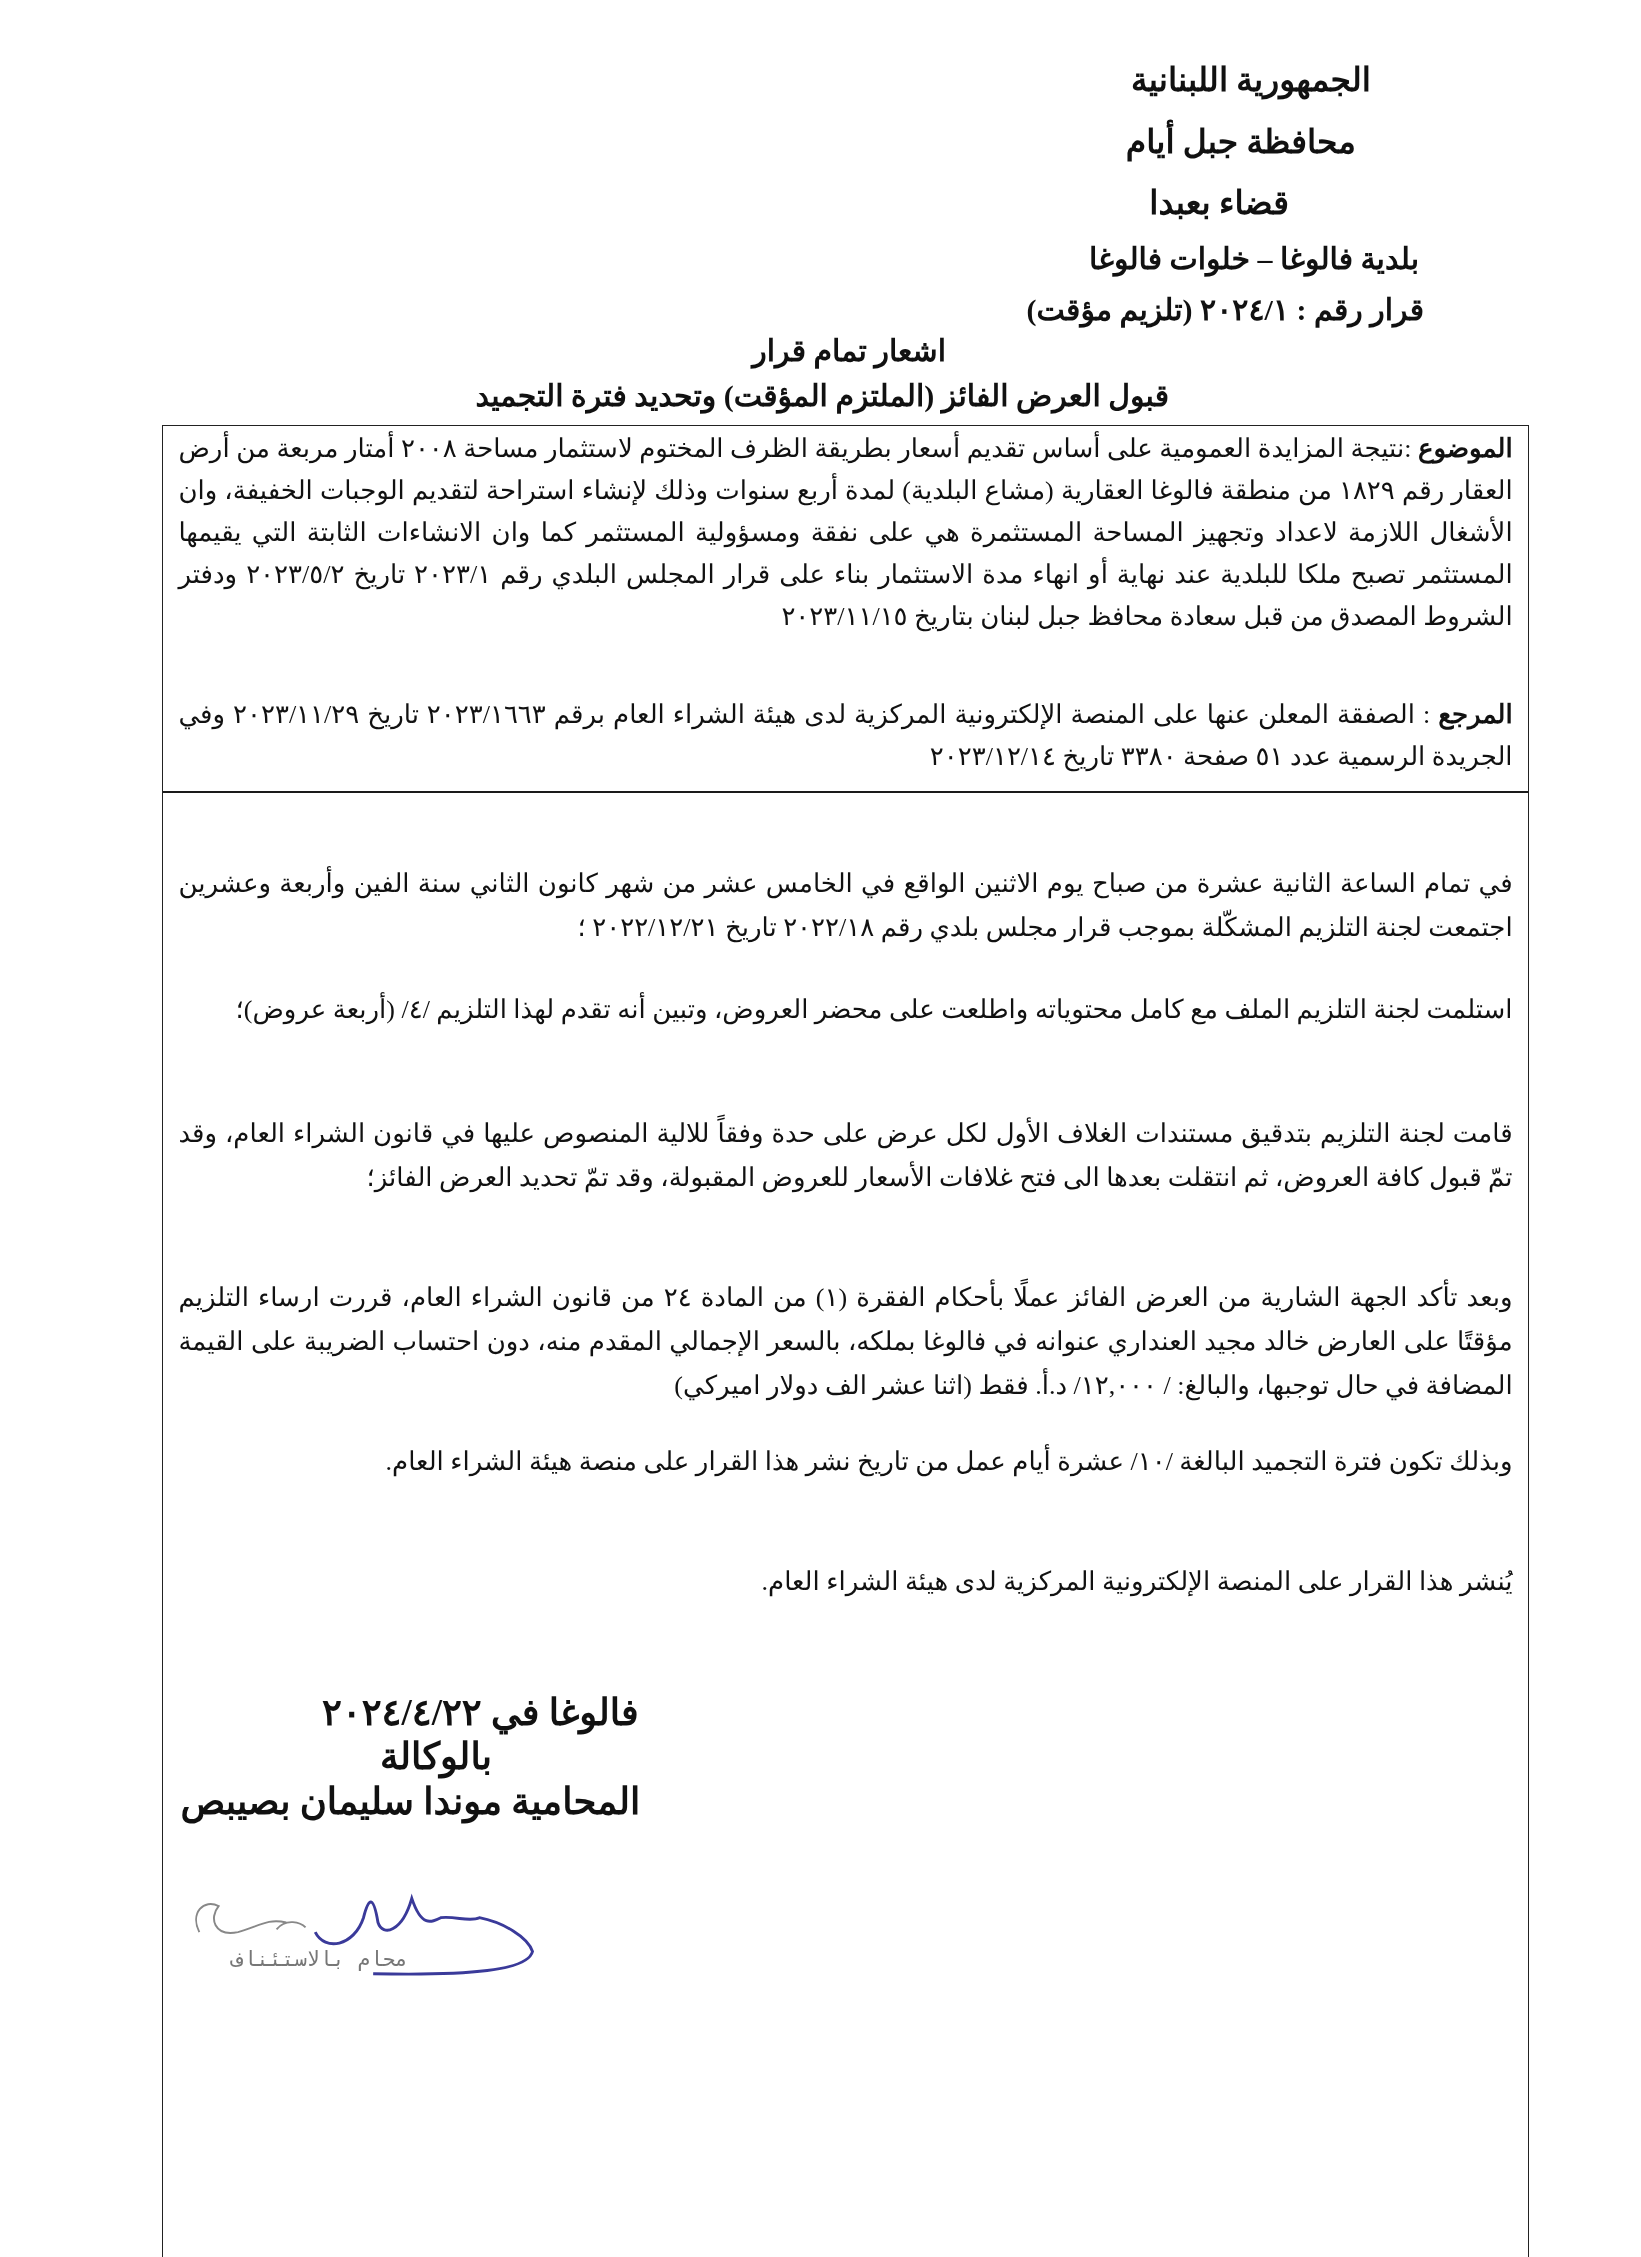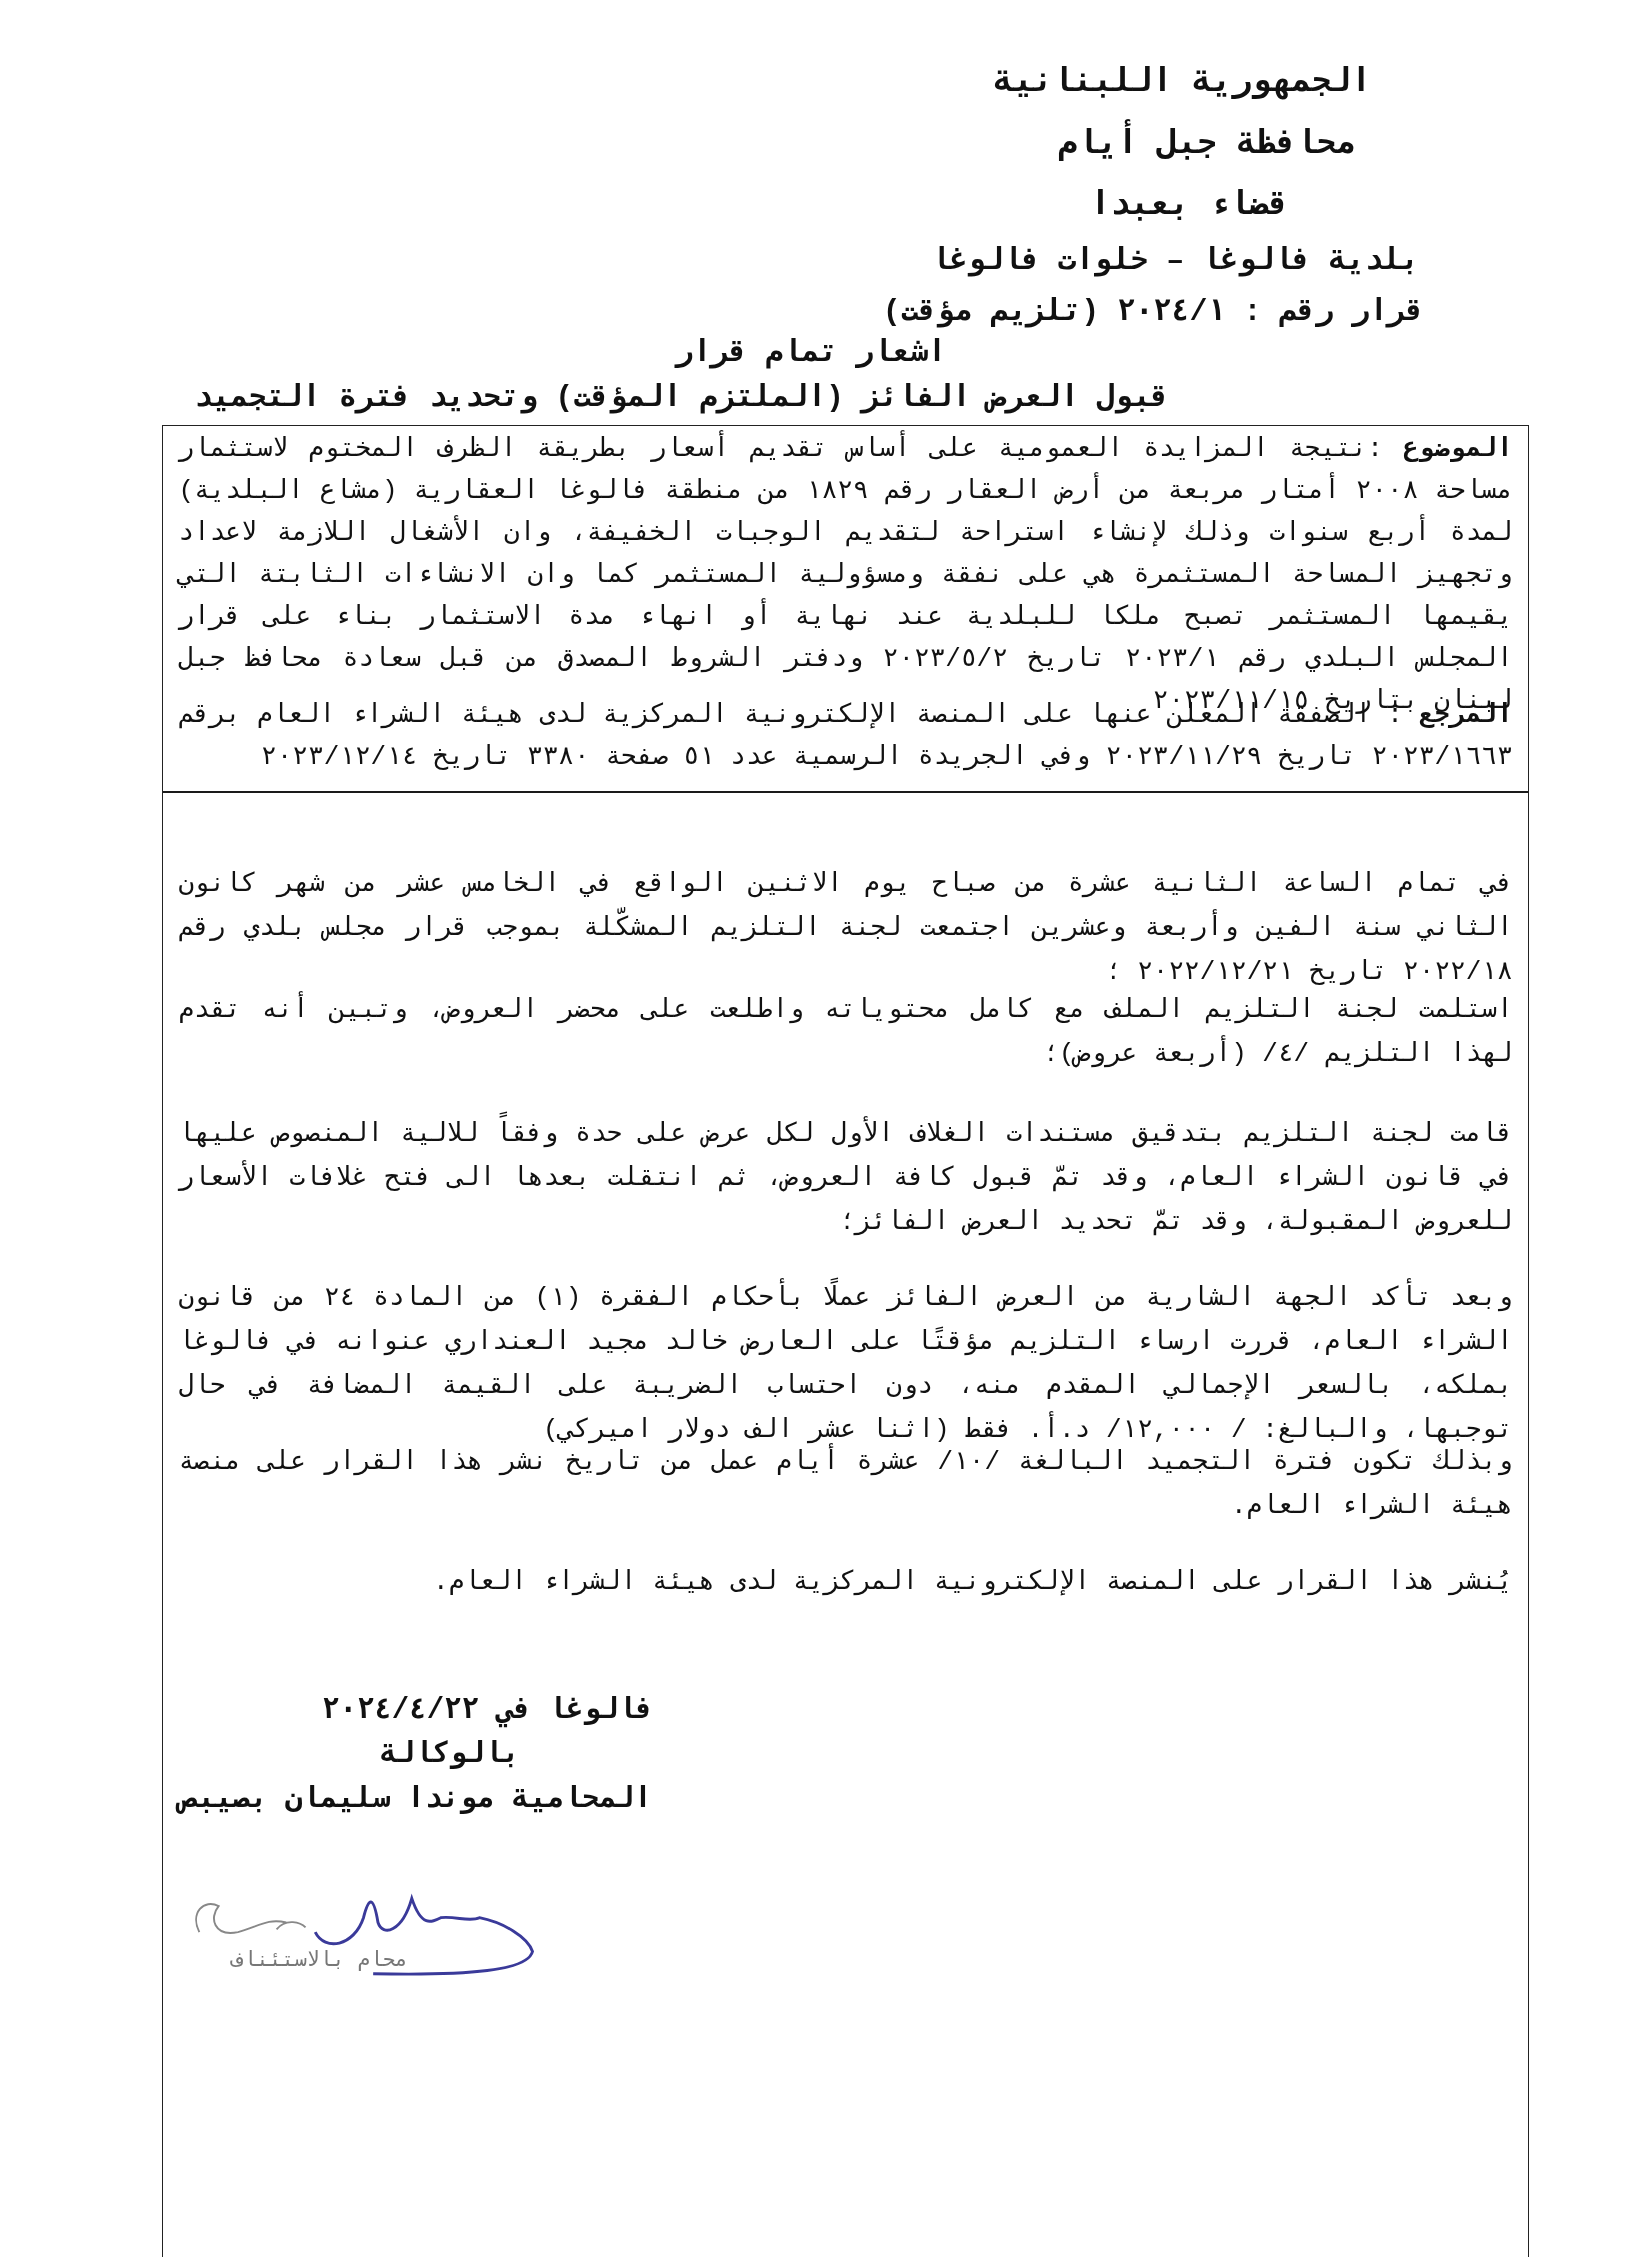--- a/index.html
+++ b/index.html
@@ -1,17 +1,17 @@
 <!DOCTYPE html>
 <html><head>
   <meta charset="utf-8">
   <style>
     html, body { margin: 0; padding: 0; background: #ffffff; }
     body { width: 1641px; height: 2257px; position: relative; overflow: hidden; color: #111; }
-    .ar { direction: rtl; font-family: Liberation Mono, monospace; }
+    .ar { direction: rtl; font-family: Liberation Serif, serif; }
     .hdr { position: absolute; right: 232px; font-weight: bold; font-size: 33px; color: #111; white-space: nowrap; }
     .hdr.l1 { top: 60px; right: 270px; }
     .hdr.l2 { top: 122px; right: 285px; }
     .hdr.l3 { top: 183px; right: 352px; }
     .hdr.l4 { top: 241px; right: 222px; font-size: 30px; }
     .hdr.l5 { top: 292px; right: 217px; font-size: 30px; }
     .title { position: absolute; font-weight: bold; font-size: 30px; white-space: nowrap; text-decoration: none; }
     .title.t1 { top: 333px; right: 695px; }
     .title.t2 { top: 378px; right: 472px; }
     .frame { position: absolute; left: 162px; top: 425px; width: 1367px; height: 2010px; border: 1.9px solid #222; box-sizing: border-box; }
@@ -20,21 +20,21 @@
     .sec b { font-weight: bold; }
     .s-subject { top: 1.9px; }
     .s-ref { top: 268px; }
     .para { position: absolute; left: 15.4px; right: 15.4px; font-size: 26px; line-height: 44px; text-align: justify; text-align-last: right; }
     .p1 { top: 436px; }
     .p2 { top: 562px; }
     .p3 { top: 686px; }
     .p4 { top: 850px; }
     .p5 { top: 1014px; }
     .p6 { top: 1134px; }
-    .sign { position: absolute; font-weight: bold; font-size: 29px; white-space: nowrap; text-align: right; }
+    .sign { position: absolute; font-weight: bold; font-size: 37px; white-space: nowrap; text-align: right; }
     .sg1 { top: 1265px; left: 159px; }
     .sg2 { top: 1309px; left: 217px; }
     .sg3 { top: 1354px; left: 17.4px; }
     .signature { position: absolute; left: 17.4px; top: 1453px; width: 367px; height: 116px; }
     .stamp-text { position: absolute; left: 68px; top: 1521px; font-size: 21px; color: #777; white-space: nowrap; font-family: Liberation Mono, monospace; direction: rtl; }
   </style>
 </head>
 <body>
 
 <div class="hdr ar l1">الجمهورية اللبنانية</div>

